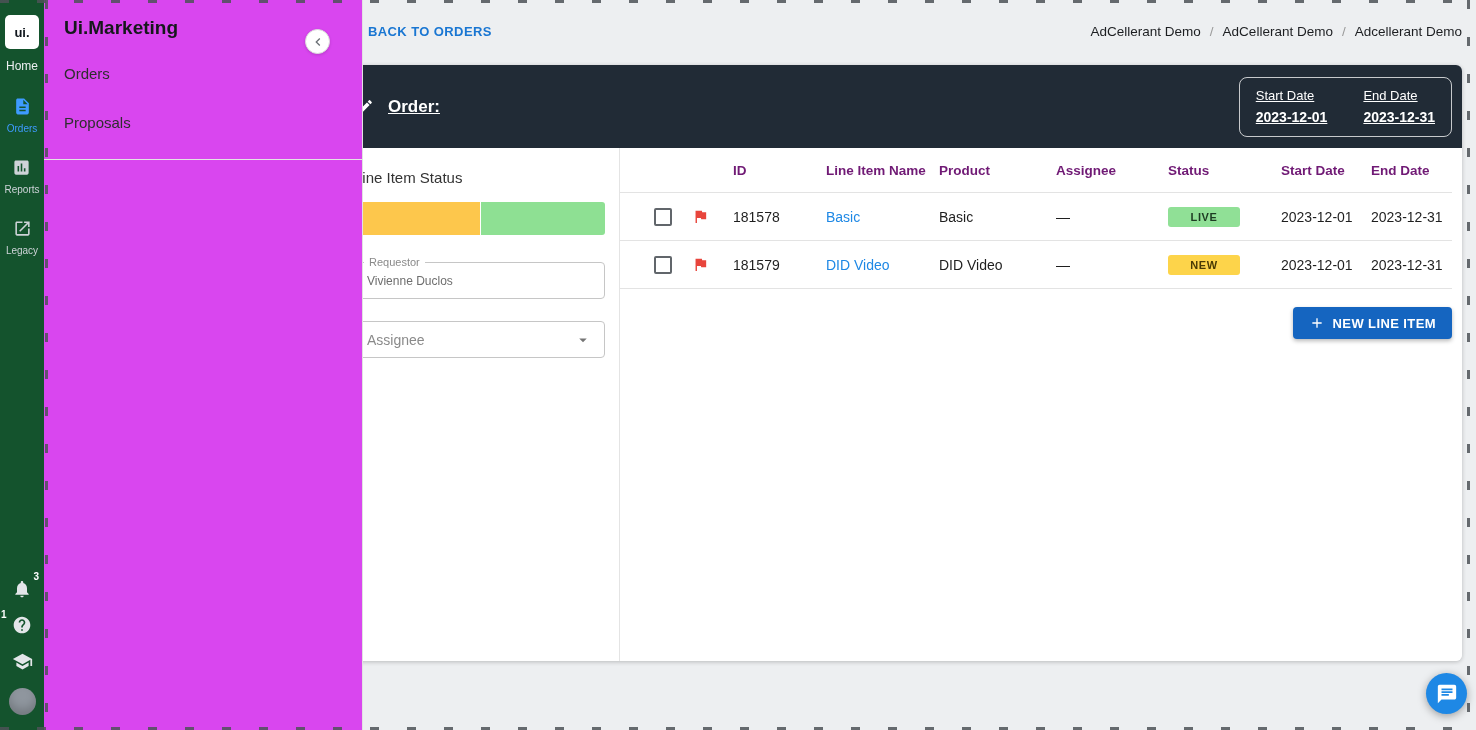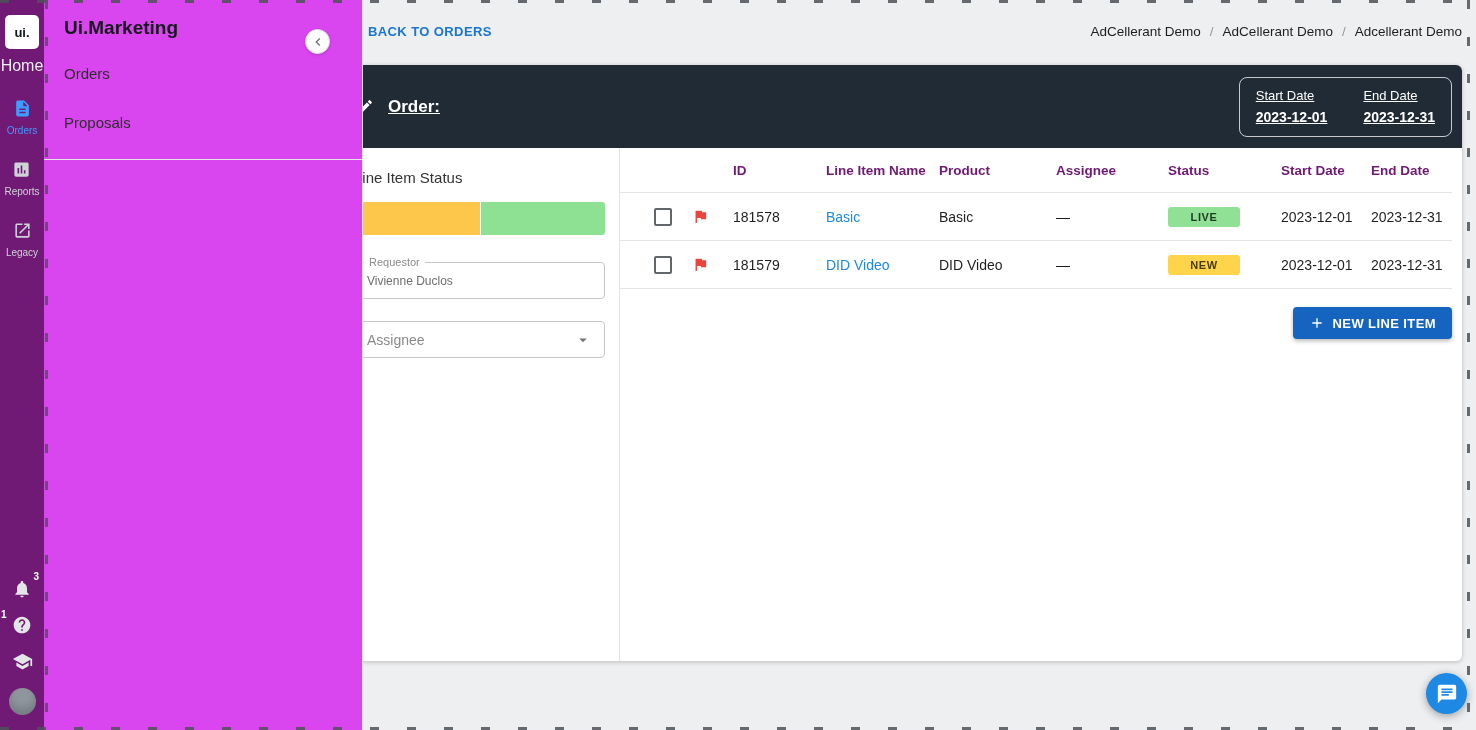--- a/index.html
+++ b/index.html
@@ -19,27 +19,27 @@
   .dash-top { top:0; left:0; right:0; height:3px;
     background:repeating-linear-gradient(90deg,#4d5257 0 9px, transparent 9px 37px); }
   .dash-bottom { bottom:0; left:0; right:0; height:3px;
     background:repeating-linear-gradient(90deg,#4d5257 0 9px, transparent 9px 37px); }
   .dash-left { top:0; bottom:0; left:45px; width:3px;
     background:repeating-linear-gradient(180deg,#4d5257 0 9px, transparent 9px 37px); }
   .dash-right { top:0; bottom:0; right:6px; width:3px;
     background:repeating-linear-gradient(180deg,#4d5257 0 9px, transparent 9px 37px); }
 
   
-  .rail { position:absolute; top:0; bottom:0; left:0; width:44px; background:#701a75;
+  .rail { position:absolute; top:0; bottom:0; left:0; width:44px; background:#14532d;
     display:flex; flex-direction:column; align-items:center; z-index:5; }
   .rail-logo { width:34px; height:34px; background:#fff; border-radius:5px; margin-top:15px;
     display:flex; align-items:center; justify-content:center; font-weight:bold; font-size:13px;
     color:#10161d; cursor:pointer; }
   .rail-home { margin-top:8px; cursor:pointer; }
-  .rail-home .lbl { color:#eceff1; font-size:16px; }
+  .rail-home .lbl { color:#eceff1; font-size:12px; }
   .rail-item { display:flex; flex-direction:column; align-items:center; margin-top:24px;
     color:#ced3d8; cursor:pointer; }
   .rail-item.active { color:#3e9bff; }
   .rail-item .lbl { font-size:10px; margin-top:4px; }
   .rail-bottom { margin-top:auto; display:flex; flex-direction:column; align-items:center;
     gap:16px; padding-bottom:15px; }
   .rail-icon-btn { position:relative; color:#e3e6e9; cursor:pointer; display:flex; }
   .badge-num { position:absolute; top:-8px; right:-7px; font-size:10px; color:#fff; font-weight:bold; }
   .badge-num.left { right:auto; left:-11px; top:-6px; }
   .avatar { width:27px; height:27px; border-radius:50%; background:#8f969e;

